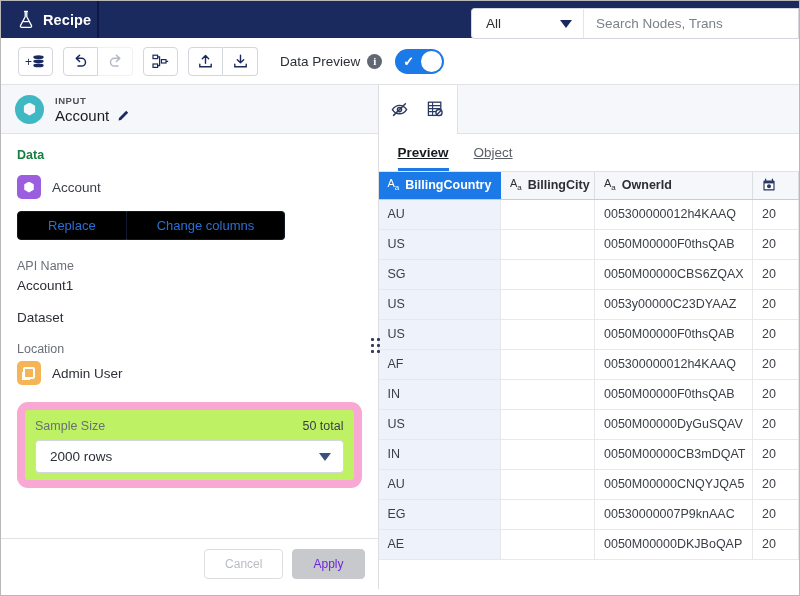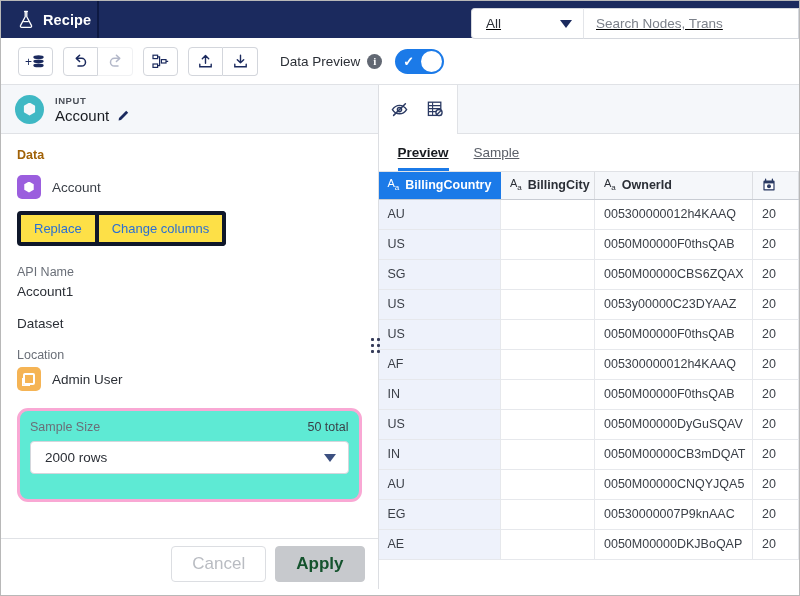--- a/index.html
+++ b/index.html
@@ -37,21 +37,20 @@
     font-size: 14.5px;
     font-weight: bold;
     letter-spacing: .1px;
   }
   .topbar-spacer { flex: 1; }
   .search-wrap {
     display: flex;
     align-items: flex-end;
     margin: 7px 0 7px 0;
     height: 31px;
-    text-decoration: underline;
   }
   .scope-select {
     width: 112px;
     height: 31px;
     background: #fff;
     border: 1px solid #d4d7dd;
     border-right: none;
     border-radius: 4px 0 0 4px;
     display: flex;
     align-items: center;
@@ -174,40 +173,40 @@
   .node-kicker {
     font-size: 9.5px; font-weight: bold;
     color: #4a4f58; letter-spacing: .55px;
   }
   .node-title-row { display: flex; align-items: center; gap: 8px; margin-top: 1px; }
   .node-title { font-size: 15px; color: #181b20; }
 
   .left-scroll { flex: 1; padding: 14px 16px 0 16px; overflow: hidden; }
   .sec-label {
     font-size: 12.5px; font-weight: bold;
-    color: #a16207; margin-bottom: 13px;
+    color: #15803d; margin-bottom: 13px;
   }
   .data-row { display: flex; align-items: center; gap: 11px; margin-bottom: 12px; }
   .purple-icon {
     width: 24px; height: 24px;
     border-radius: 5px; background: #9b5ede;
     display: flex; align-items: center; justify-content: center;
   }
   .purple-icon .inner {
     width: 11px; height: 11px; background: #fff;
     clip-path: polygon(50% 0%, 93% 25%, 93% 75%, 50% 100%, 7% 75%, 7% 25%);
   }
   .data-name { font-size: 13.5px; color: #3a3f47; }
   .btn-group { display: inline-flex; margin-bottom: 19px; }
   .lbtn {
-    border: 4px solid #0f172a;
-    background: #fde047;
+    border: 1px solid #0f172a;
+    background: #000000;
     color: #2b6fd4;
     font-size: 13px;
-    padding: 6px 13px;
+    padding: 6px 30px;
     font-family: "Liberation Sans", sans-serif;
   }
   .lbtn:first-child { border-radius: 4px 0 0 4px; }
   .lbtn:last-child { border-radius: 0 4px 4px 0; border-left: none; }
   .field { margin-bottom: 17px; }
   .field-label { font-size: 12.5px; color: #6a6f78; margin-bottom: 5px; }
   .field-value { font-size: 13.5px; color: #2b2f36; }
   .loc-row { display: flex; align-items: center; gap: 11px; }
   .orange-icon {
     width: 24px; height: 24px; border-radius: 5px;
@@ -219,24 +218,24 @@
     border: 2px solid #fff; border-radius: 2px;
     box-shadow: -3px 3px 0 -2px #fff;
   }
 
   .sampling-label {
     font-size: 12.5px; font-weight: bold;
     color: #181b20;
     margin: 6px 0 4px 0;
   }
   .sampling-box {
-    border: 3px solid #f9a8d4;
+    border: 8px solid #f9a8d4;
     border-radius: 11px;
-    padding: 9px 10px 25px 10px;
-    background: #5eead4;
+    padding: 9px 10px 7px 10px;
+    background: #bef264;
   }
   .ss-row {
     display: flex; justify-content: space-between;
     align-items: baseline;
     margin-bottom: 7px;
   }
   .ss-label { font-size: 12.5px; color: #6a6f78; }
   .ss-total { font-size: 12.5px; color: #3a3f47; }
   .select-box {
     height: 33px;
@@ -259,27 +258,27 @@
   .footer {
     height: 51px;
     border-top: 1px solid #e0e2e6;
     background: #fff;
     display: flex; align-items: center;
     justify-content: flex-end;
     gap: 9px;
     padding-right: 13px;
   }
   .fbtn {
-    font-size: 17px;
+    font-size: 12px;
     padding: 7px 20px;
     border-radius: 4px;
     font-family: "Liberation Sans", sans-serif;
   }
   .fbtn.cancel { background: #fff; border: 1px solid #dcdee2; color: #b9bcc2; }
-  .fbtn.apply { background: #c7c9cd; border: 1px solid #c7c9cd; color: #14532d; font-weight: bold; }
+  .fbtn.apply { background: #c7c9cd; border: 1px solid #c7c9cd; color: #6d28d9; }
 
   
   .divider {
     width: 0; position: relative;
   }
   .grip {
     position: absolute;
     left: -8px; top: 248px;
     width: 9px; height: 24px;
     display: grid;
@@ -545,21 +544,21 @@
               <path d="M2.4 5.6h12.4M2.4 8.6h12.4M2.4 11.6h12.4M6.6 2.2v13.2" stroke="#2b3a63" stroke-width="1.1"></path>
               <circle cx="13.0" cy="12.6" r="3.1" fill="#f5f7fa" stroke="#2b3a63" stroke-width="1.3"></circle>
               <path d="M10.8 14.8 15.2 10.4" stroke="#2b3a63" stroke-width="1.3" stroke-linecap="round"></path>
             </svg>
           </span>
         </div>
       </div>
 
       <div class="tabs" data-name="preview-tabs">
         <div class="tab active" data-name="tab-preview">Preview</div>
-        <div class="tab" data-name="tab-columns">Sample</div>
+        <div class="tab" data-name="tab-columns">Object</div>
       </div>
 
       <div class="grid" data-name="preview-grid">
         <table class="preview" data-name="preview-table">
           <colgroup>
             <col class="col1">
               <col class="col2">
               <col class="col3">
               <col class="col4">
           </colgroup>

